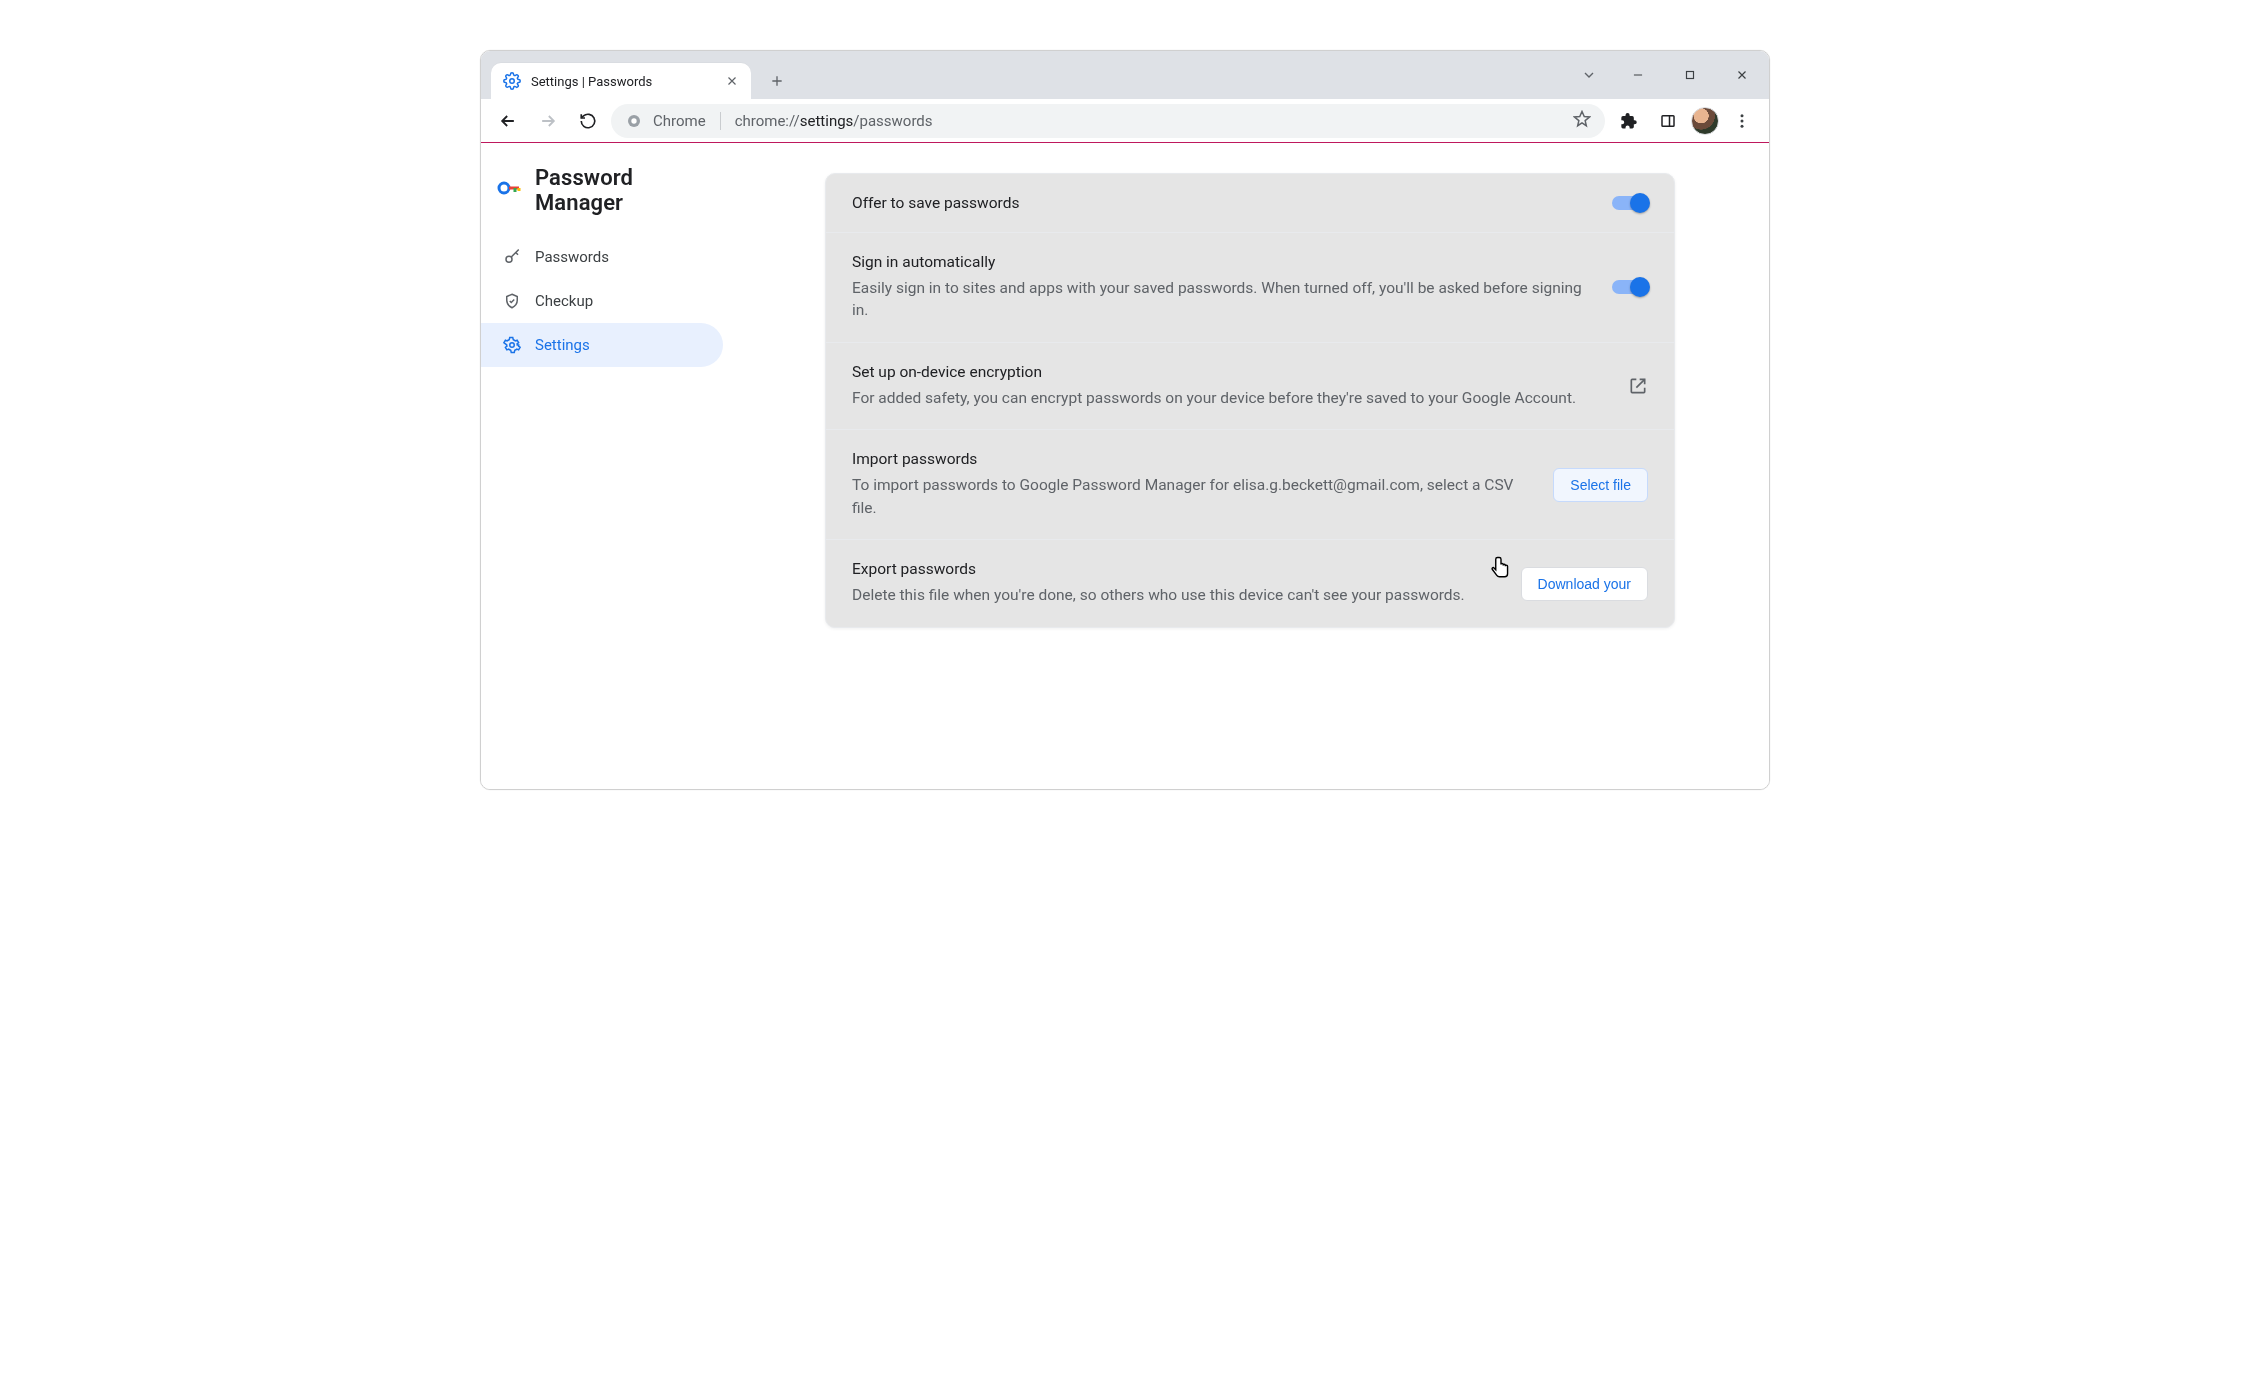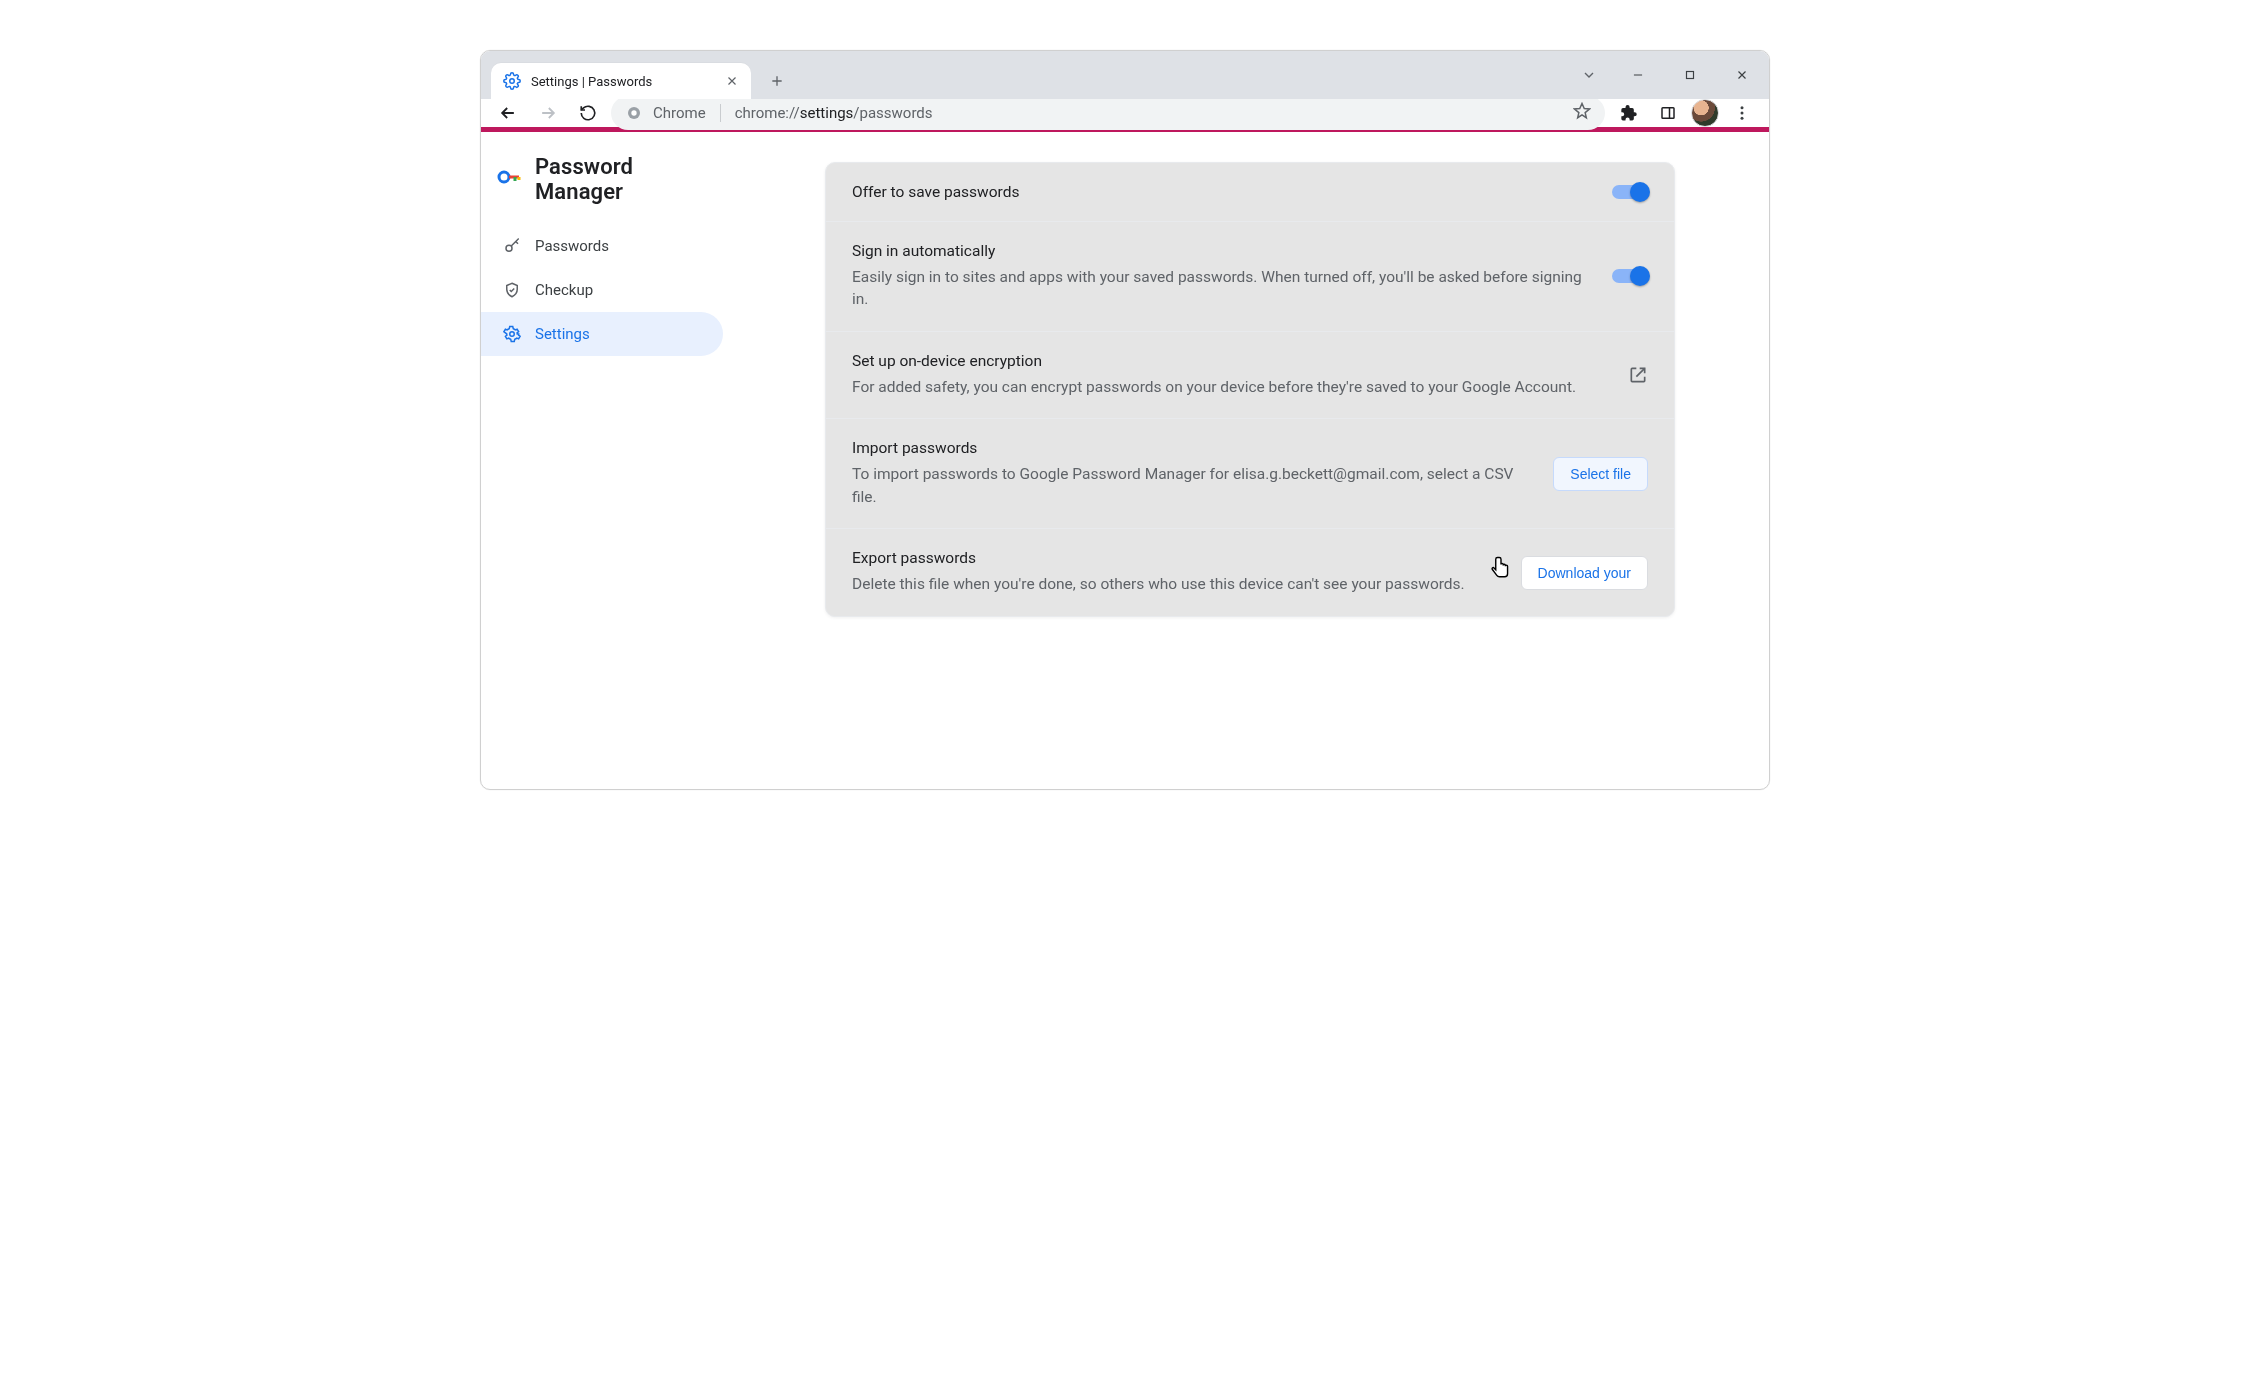--- a/index.html
+++ b/index.html
@@ -61,26 +61,26 @@
   }
   .win-btn {
     width:46px; height:40px; display:flex; align-items:center; justify-content:center;
     color:#3c4043; cursor:pointer;
   }
   .win-btn svg { width:14px; height:14px; }
   .tabs-chevron { width:40px; height:40px; display:flex; align-items:center; justify-content:center; color:#5f6368; cursor:pointer; }
 
   
   .toolbar {
-    height: 33px;
+    height: 44px;
     background:#fff;
     display:flex; align-items:center;
     padding: 0 10px;
     gap: 6px;
-    border-bottom: 5px solid #be185d;
+    border-bottom: 1px solid #be185d;
   }
   .tbtn {
     width:34px; height:34px; border-radius:50%;
     display:flex; align-items:center; justify-content:center;
     color:#202124; cursor:pointer;
   }
   .tbtn.disabled { color:#bdc1c6; cursor:default; }
   .omnibox {
     flex:1; height:34px;
     background:#f1f3f4; border-radius:17px;

